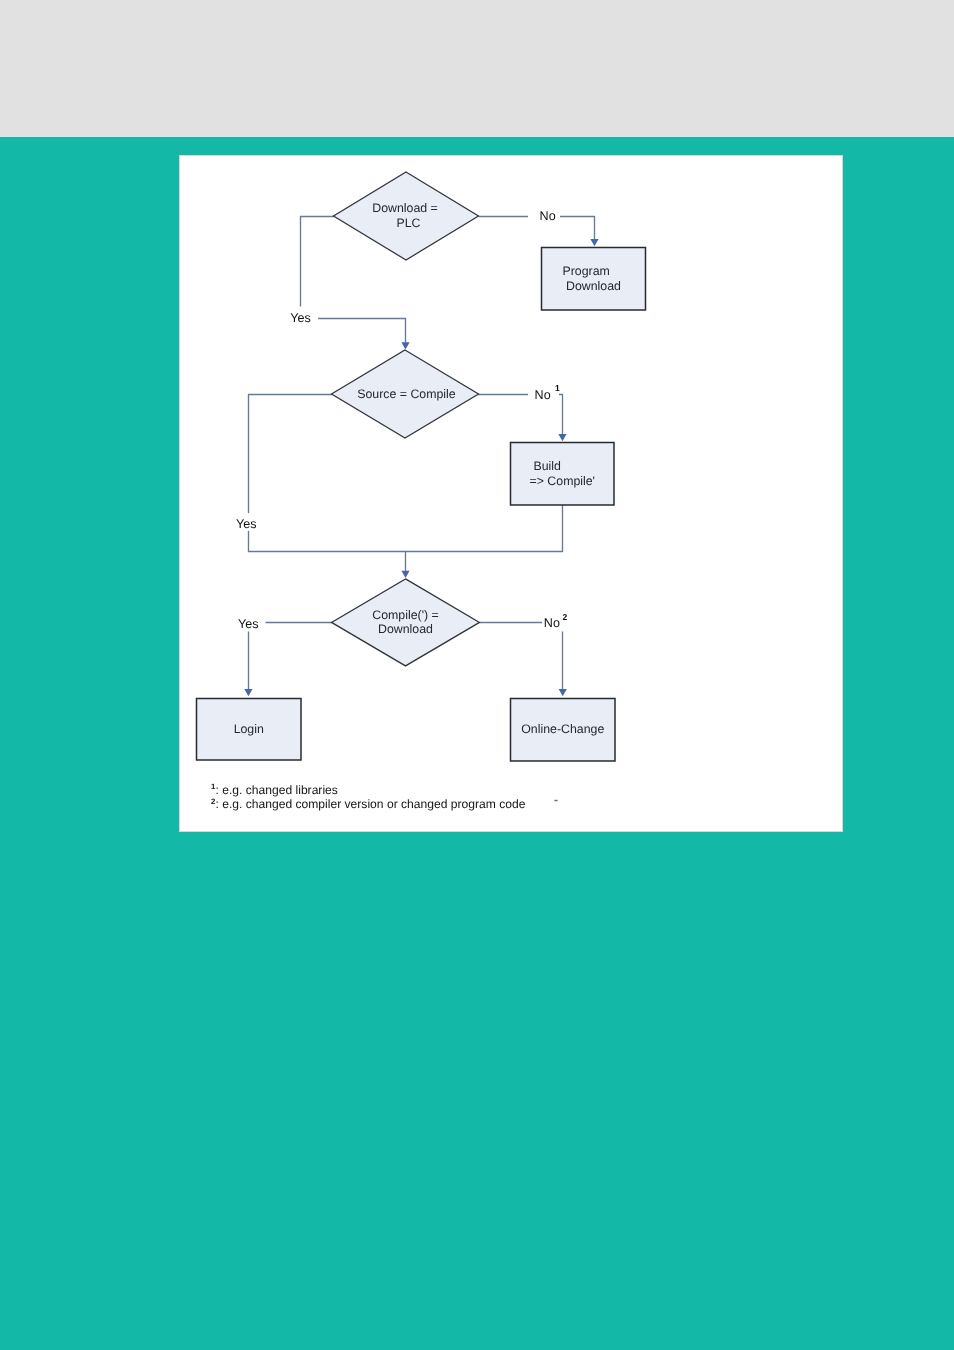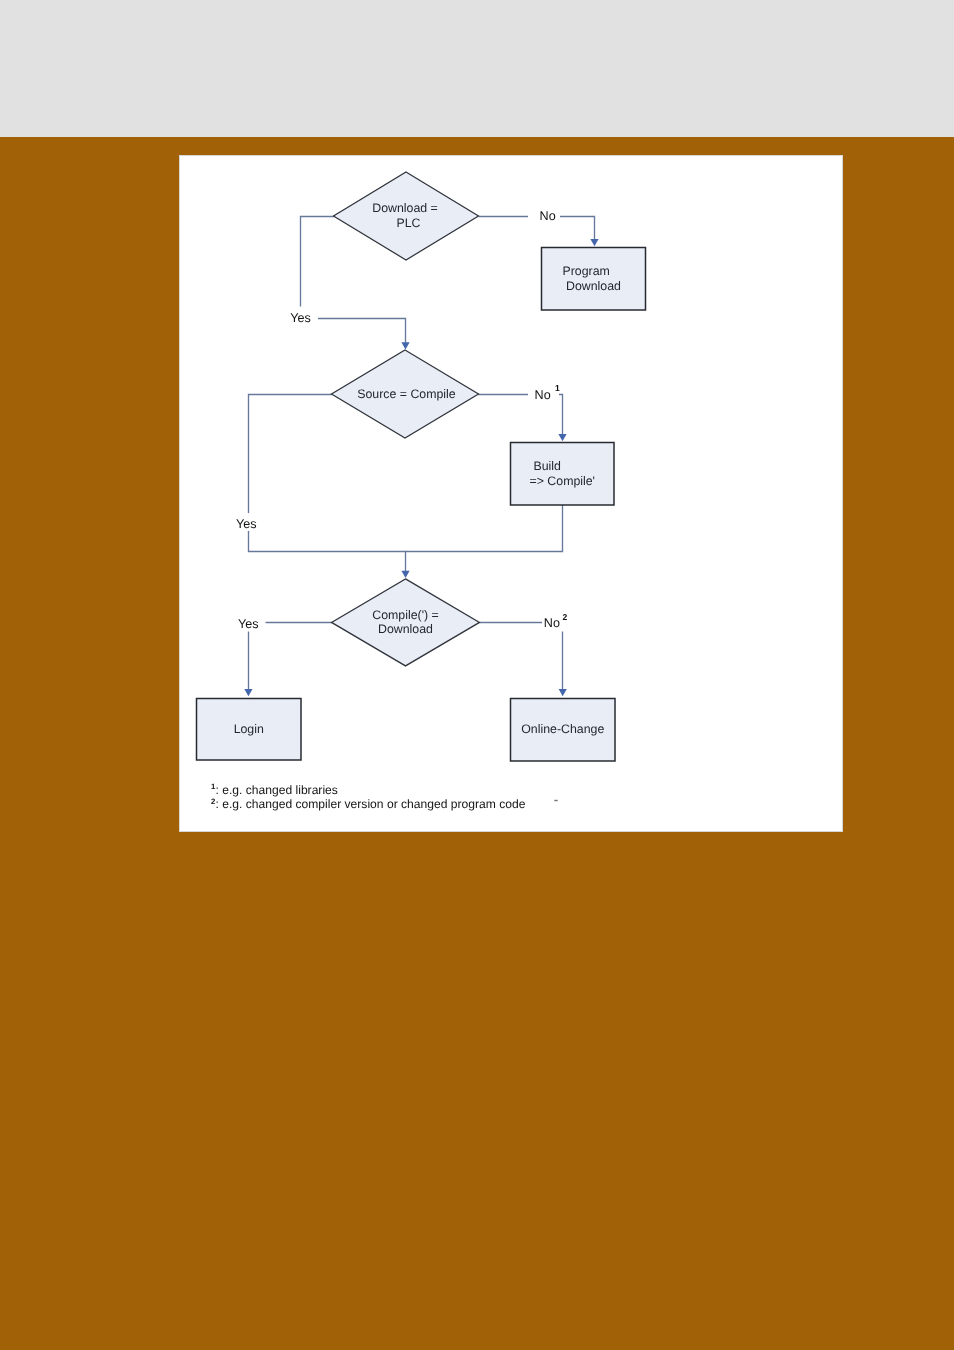--- a/index.html
+++ b/index.html
@@ -12,21 +12,21 @@
     overflow: hidden;
     font-family: "Liberation Sans", sans-serif;
     -webkit-font-smoothing: antialiased;
     text-rendering: geometricPrecision;
   }
   svg text { -webkit-font-smoothing: antialiased; }
   #page {
     position: relative;
     width: 954px;
     height: 1350px;
-    background: #a16207;
+    background: #14b8a6;
   }
   #header-band {
     position: absolute;
     left: 0;
     top: 0;
     width: 954px;
     height: 137px;
     background: #e1e1e1;
   }
   #figure-frame {

